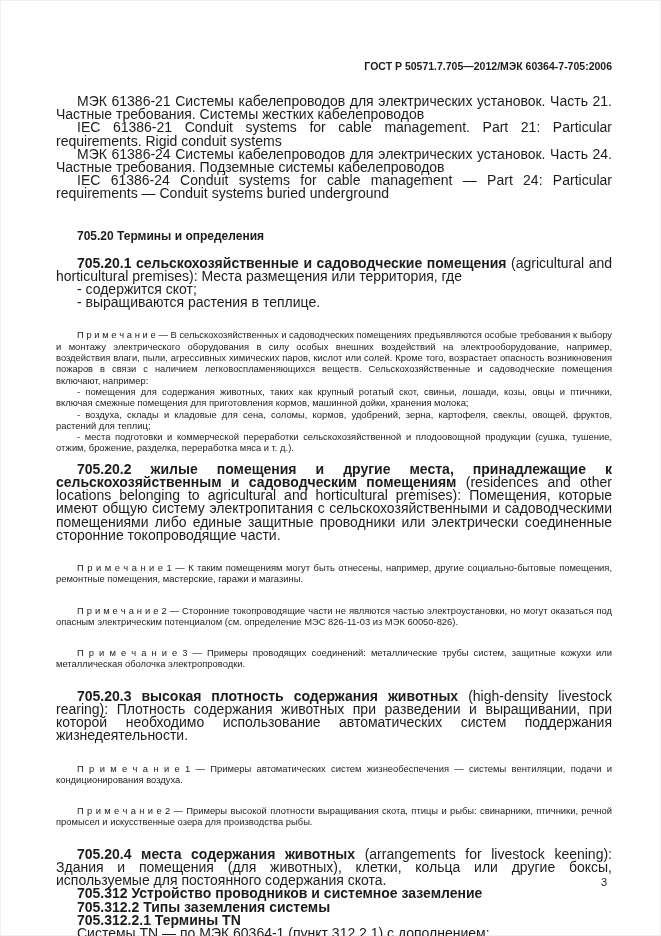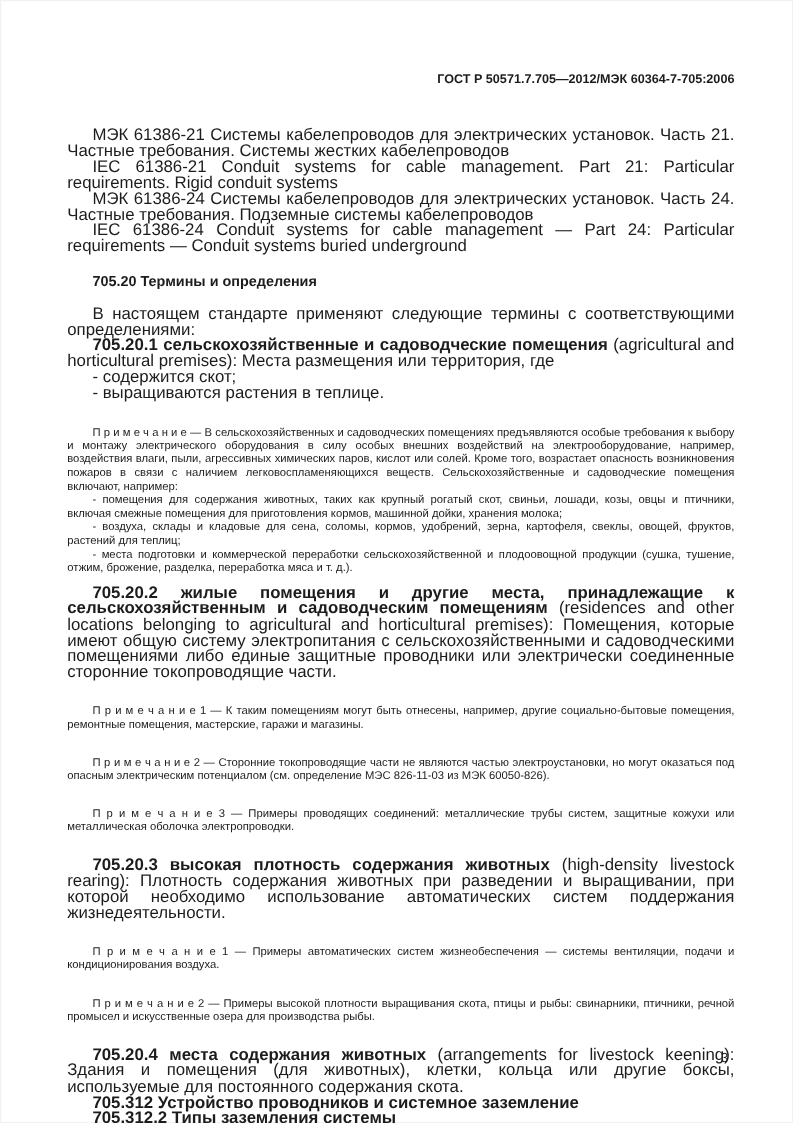--- a/index.html
+++ b/index.html
@@ -3,46 +3,45 @@
 <meta charset="utf-8">
 <style>
   html, body { margin: 0; padding: 0; background: #e9e9e9; }
   .page {
     width: 661px; height: 936px; margin: 0 auto; position: relative;
     background: #ffffff; overflow: hidden;
     font-family: "Liberation Sans", sans-serif; color: #1c1c1c;
     box-shadow: inset 0 0 0 1px #f1f1f1;
   }
   .inner { position: absolute; left: 56px; top: 60px; width: 556px; }
-  .doc-header { text-align: right; font-weight: 700; font-size: 10.5px; margin: 0 0 34px 0; }
+  .doc-header { text-align: right; font-weight: 700; font-size: 10.5px; margin: 0 0 23px 0; }
   .p { font-size: 14px; line-height: 13.2px; text-align: justify; text-indent: 21px; margin: 0; }
   .note { font-size: 9.4px; line-height: 11.3px; text-align: justify; text-indent: 21px; margin: 0; }
   .mt { margin-top: 20px; }
   .mt-lg { margin-top: 9px; }
-  .heading { font-size: 12px; font-weight: 700; text-indent: 21px; margin: 15px 0 14px 0; }
+  .heading { font-size: 12px; font-weight: 700; text-indent: 21px; margin: 28px 0 14px 0; }
   .bold-line { font-weight: 700; text-align: left; }
   b { font-weight: 700; }
   .pagenum { position: absolute; right: 54px; bottom: 48px; font-size: 11px; }
 </style>
 </head>
 <body>
 
 <div class="page">
   <div class="inner">
 
     <div class="doc-header">ГОСТ Р 50571.7.705—2012/МЭК 60364-7-705:2006</div>
 
     <p class="p">МЭК 61386-21 Системы кабелепроводов для электрических установок. Часть 21. Частные требования. Системы жестких кабелепроводов</p>
     <p class="p">IEC 61386-21 Conduit systems for cable management. Part 21: Particular requirements. Rigid conduit systems</p>
     <p class="p">МЭК 61386-24 Системы кабелепроводов для электрических установок. Часть 24. Частные требования. Подземные системы кабелепроводов</p>
     <p class="p">IEC 61386-24 Conduit systems for cable management — Part 24: Particular requirements — Conduit systems buried underground</p>
 
     <h2 class="heading">705.20 Термины и определения</h2>
 
-    <p class="p">В настоящем стандарте применяют следующие термины с соответствующими определениями:</p>
 
     <p class="p"><b>705.20.1 сельскохозяйственные и садоводческие помещения</b><span> (agricultural and horticultural premises): Места размещения или территория, где</span></p>
     <p class="p">- содержится скот;</p>
     <p class="p">- выращиваются растения в теплице.</p>
 
     <p class="note mt">П р и м е ч а н и е — В сельскохозяйственных и садоводческих помещениях предъявляются особые требования к выбору и монтажу электрического оборудования в силу особых внешних воздействий на электрооборудование, например, воздействия влаги, пыли, агрессивных химических паров, кислот или солей. Кроме того, возрастает опасность возникновения пожаров в связи с наличием легковоспламеняющихся веществ. Сельскохозяйственные и садоводческие помещения включают, например:</p>
     <p class="note">- помещения для содержания животных, таких как крупный рогатый скот, свиньи, лошади, козы, овцы и птичники, включая смежные помещения для приготовления кормов, машинной дойки, хранения молока;</p>
     <p class="note">- воздуха, склады и кладовые для сена, соломы, кормов, удобрений, зерна, картофеля, свеклы, овощей, фруктов, растений для теплиц;</p>
     <p class="note">- места подготовки и коммерческой переработки сельскохозяйственной и плодоовощной продукции (сушка, тушение, отжим, брожение, разделка, переработка мяса и т. д.).</p>
 

